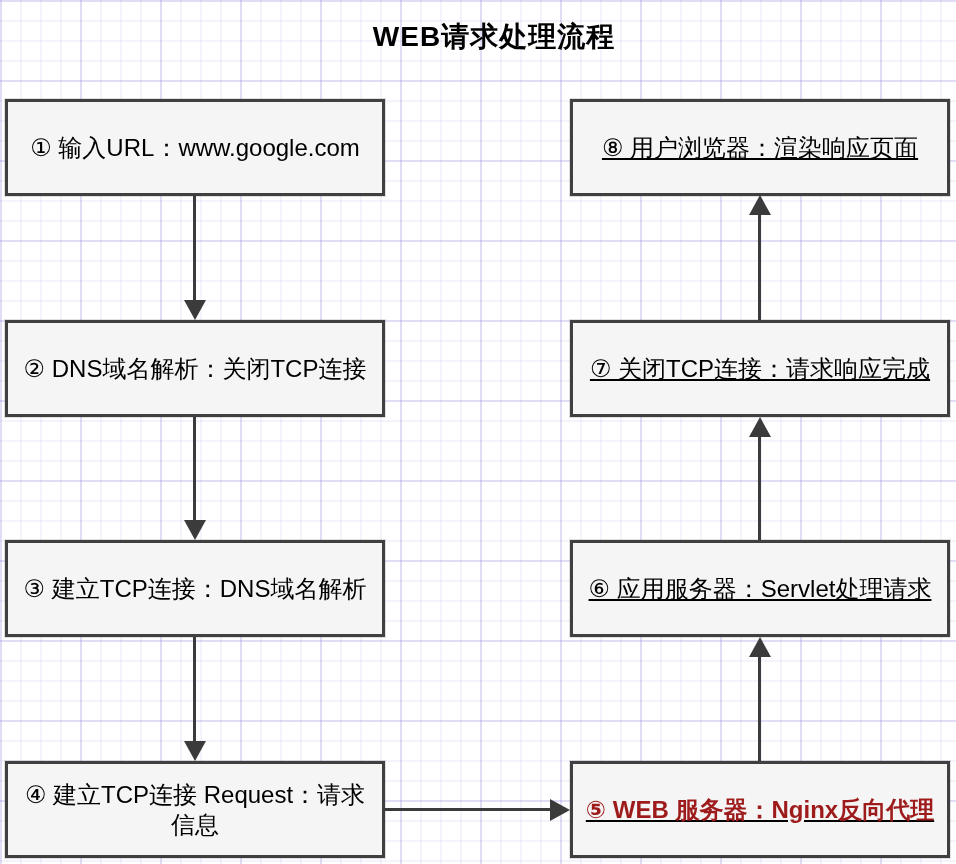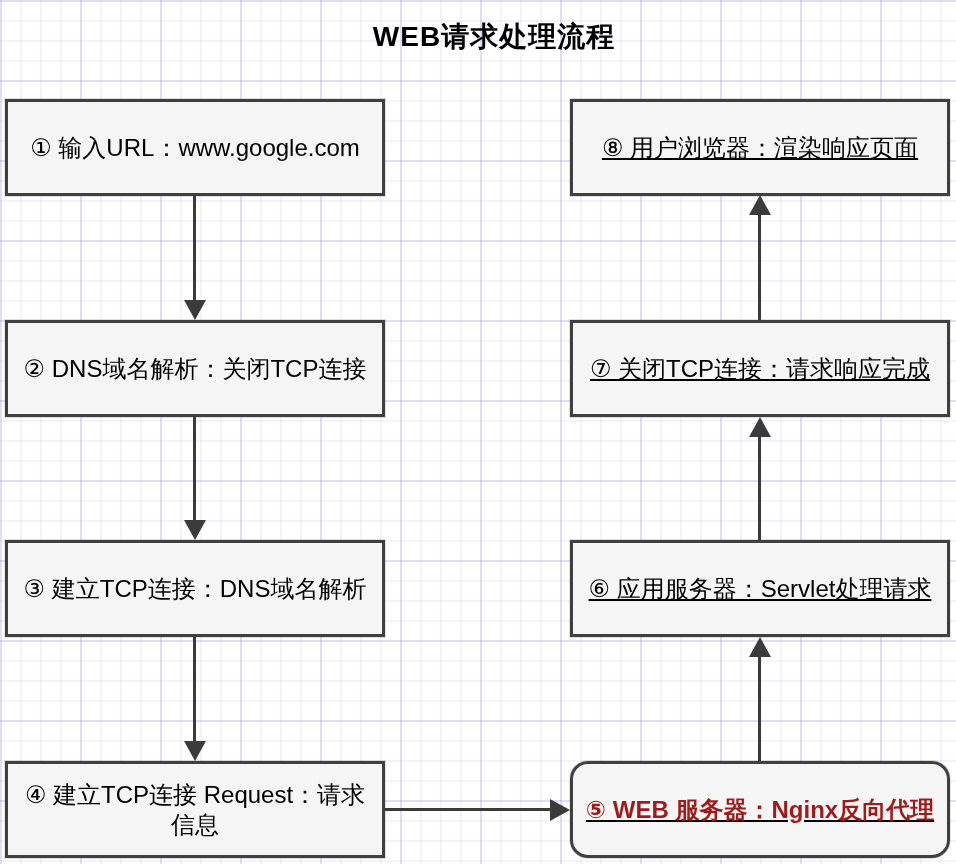--- a/index.html
+++ b/index.html
@@ -48,21 +48,21 @@
     color: #000000;
     padding: 8px 8px;
     line-height: 1.25;
   }
   .col-left  { left: 5px; }
   .col-right { left: 570px; text-decoration: underline; }
   .row-1 { top: 99px; }
   .row-2 { top: 320px; }
   .row-3 { top: 540px; }
   .row-4 { top: 761px; }
-  .node--highlight { font-weight: 700; border-radius: 18px; }
+  .node--highlight { font-weight: 700; }
 
   .arrow { position: absolute; }
   .arrow .shaft { position: absolute; background: #3b3b3b; }
   .arrow .head  { position: absolute; width: 0; height: 0; border-style: solid; }
 
   .arrow-v { width: 22px; }
   .arrow-v .shaft { left: 9px; width: 3px; }
   .arrow-down .shaft { top: 0; bottom: 16px; }
   .arrow-down .head {
     left: 0; bottom: 0;

